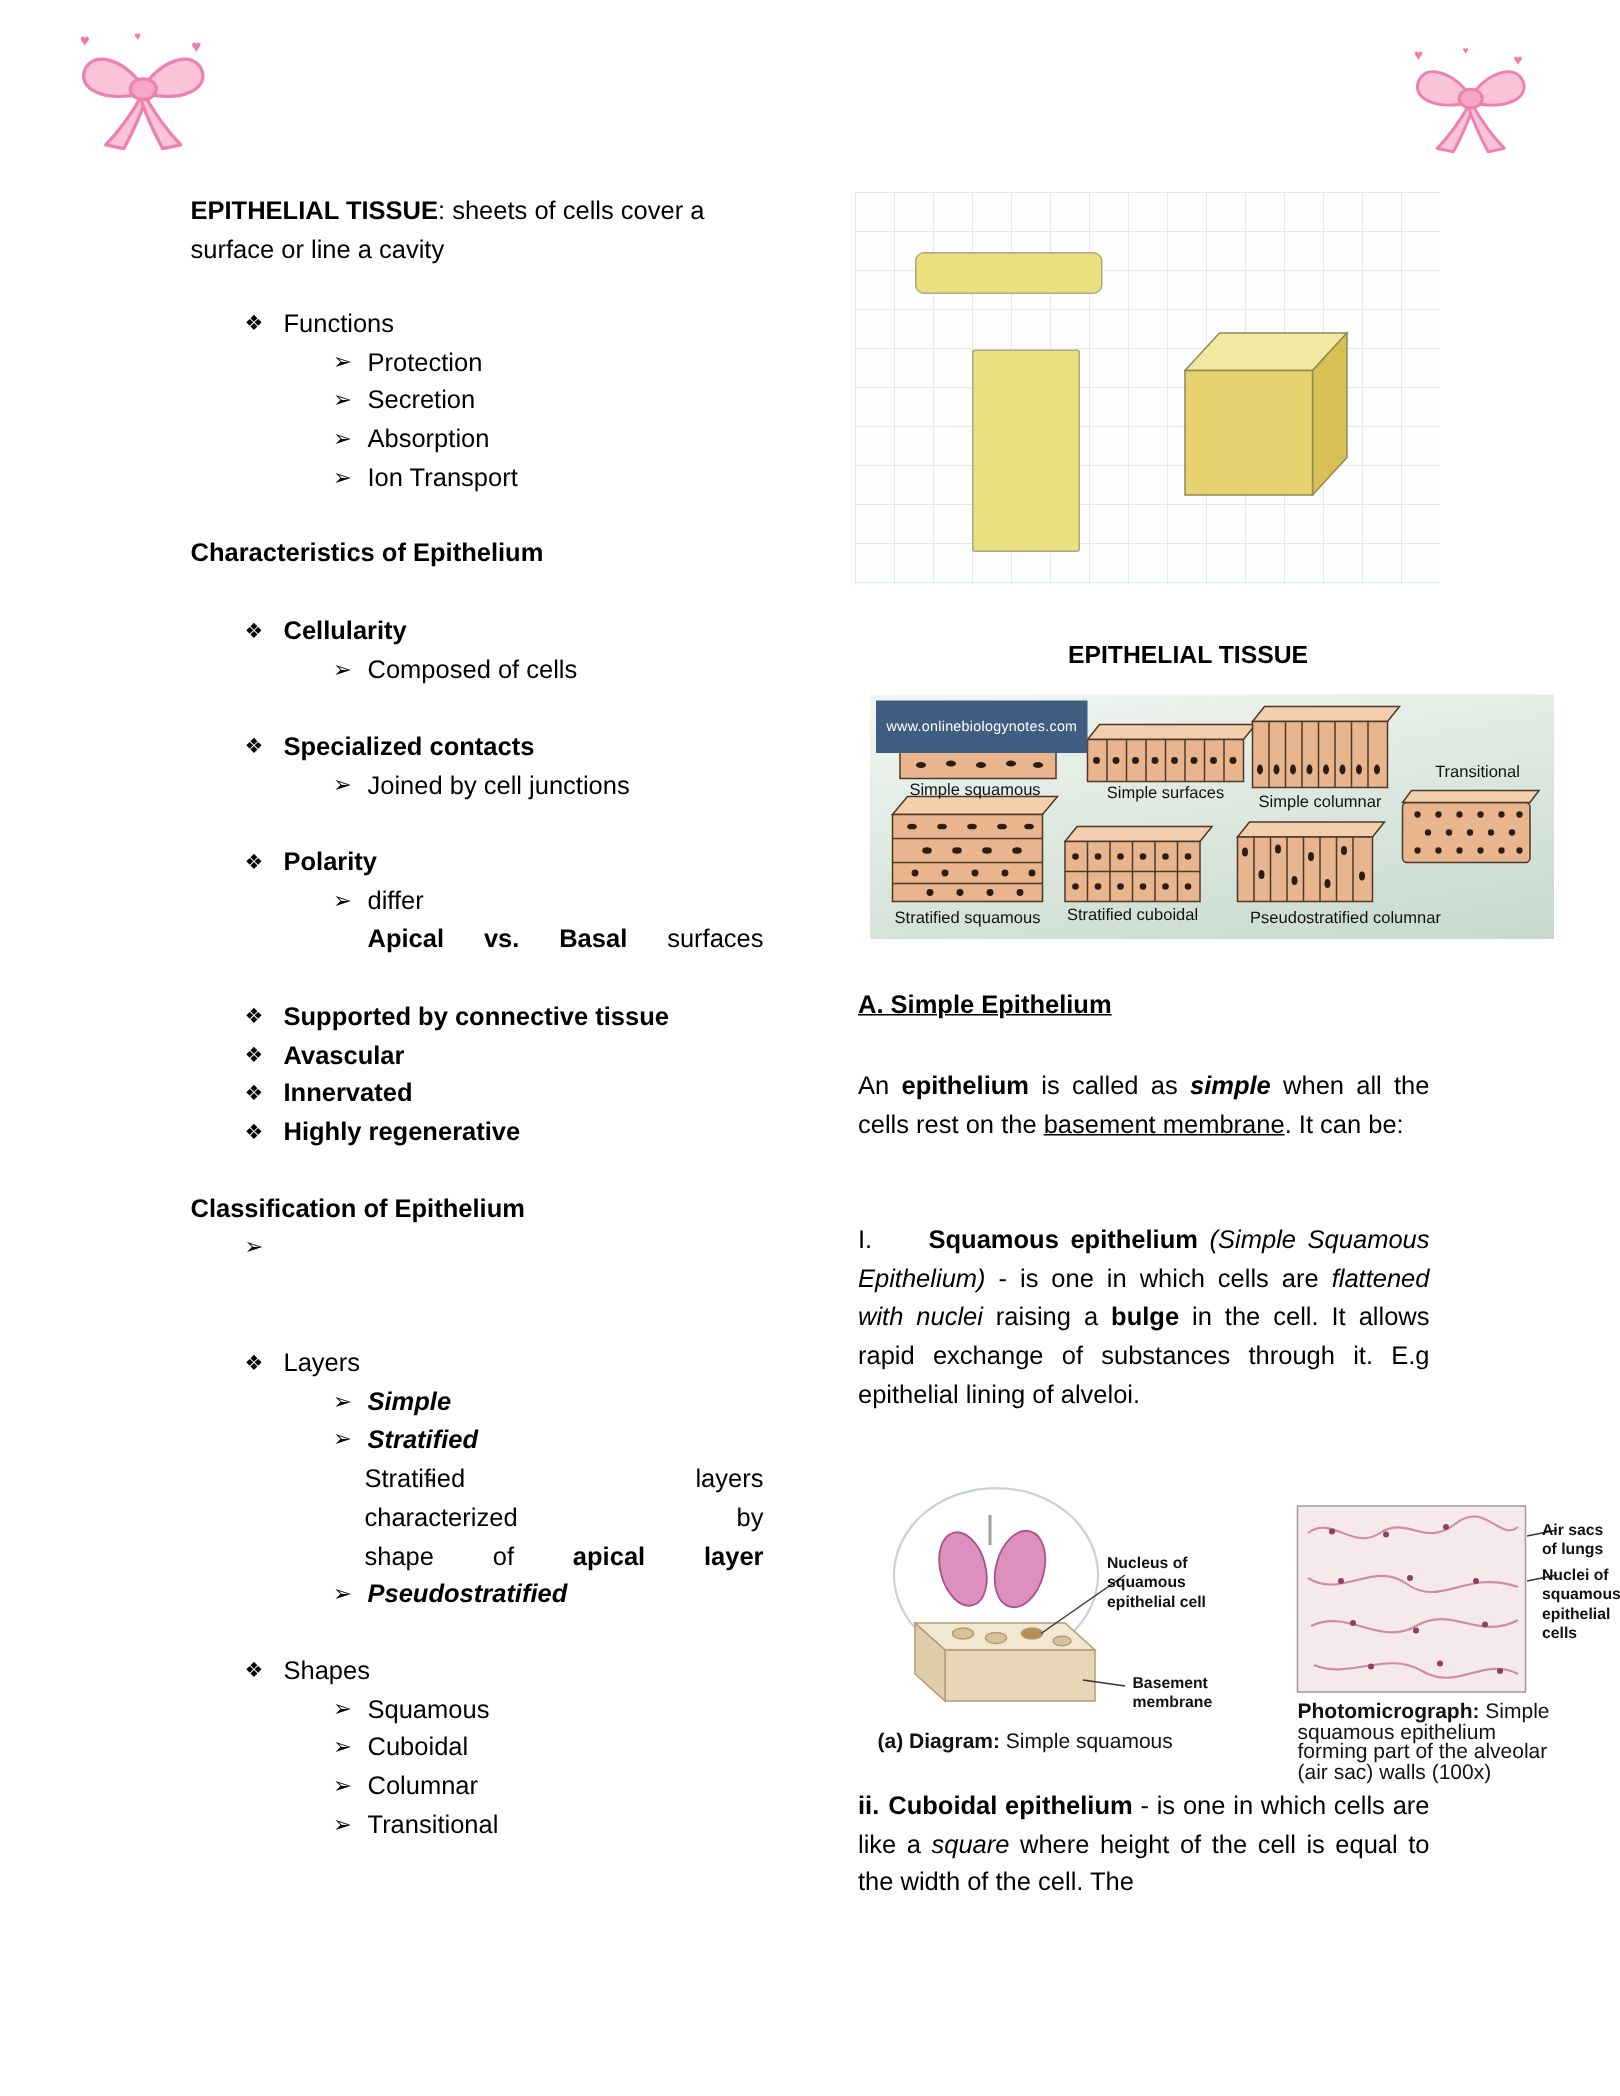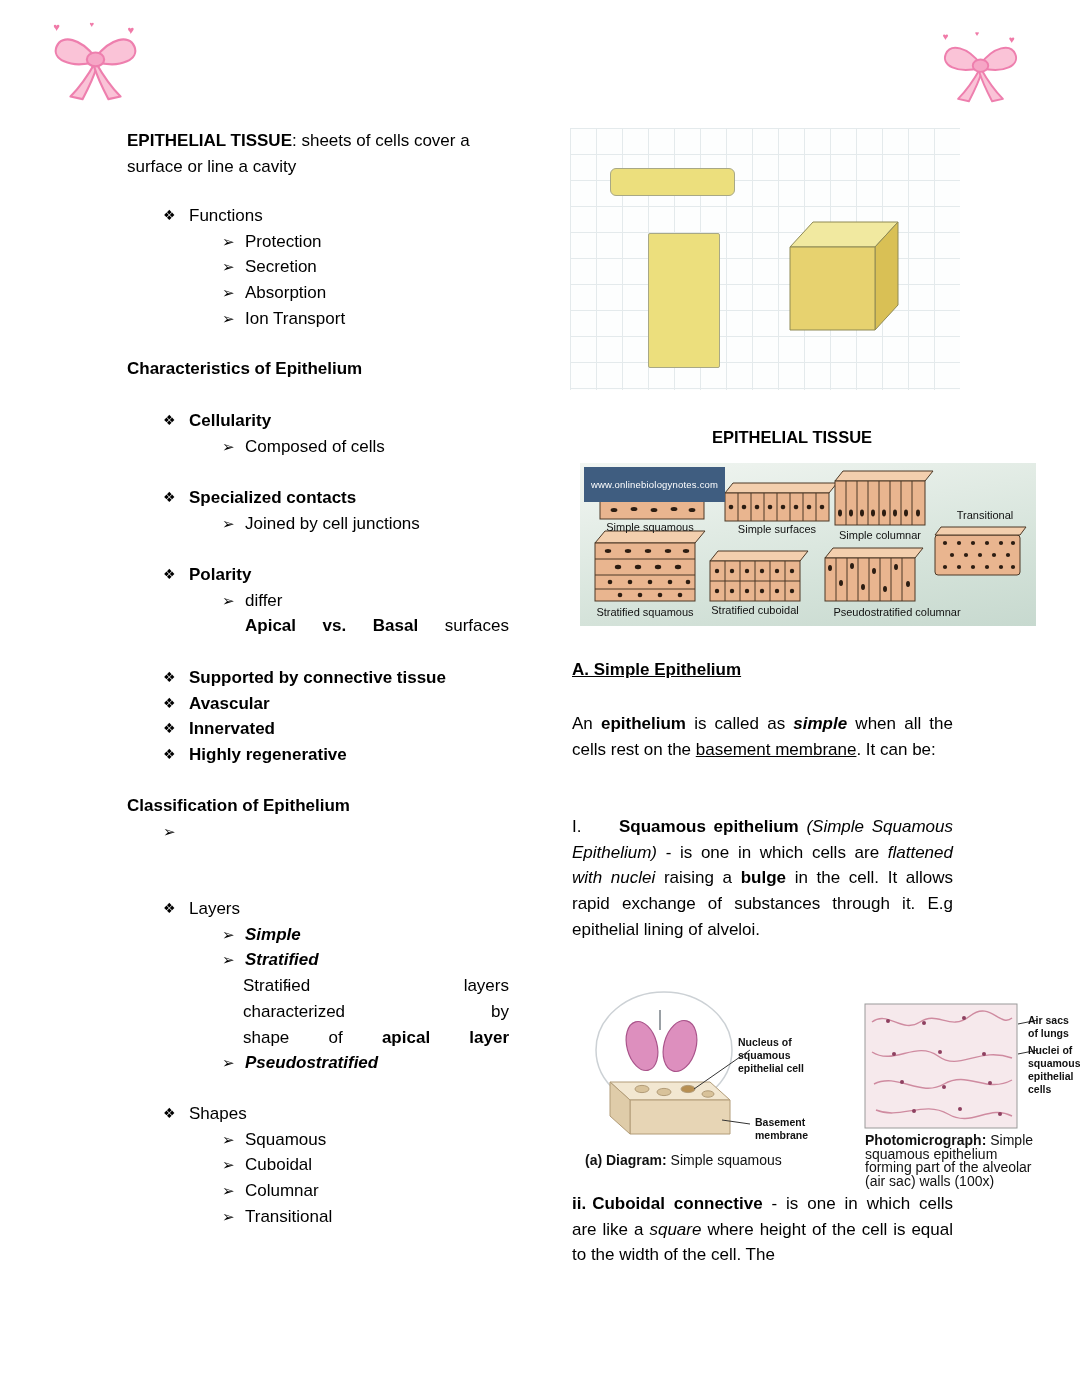--- a/index.html
+++ b/index.html
@@ -484,16 +484,16 @@
       <span class="b">(a) Diagram:</span><span> Simple squamous</span>
     </div>
     <div class="d-lbl" style="left:456px;top:26px;width:52px">Air sacs of lungs</div>
     <div class="d-lbl" style="left:456px;top:56px;width:52px">Nuclei of squamous epithelial cells</div>
     <div class="cap" style="left:293px;top:146px;width:182px">
       <span class="b">Photomicrograph:</span><span> Simple squamous epithelium forming part of the alveolar (air sac) walls (100x)</span>
     </div>
   </div>
 
   <div class="rblk" style="top:1191px">
-    <span class="numii">ii.</span><span class="b">Cuboidal connective</span><span> - is one in which cells are like a </span><span class="i">square</span><span> where height of the cell is equal to the width of the cell. The</span>
+    <span class="numii">ii.</span><span class="b">Cuboidal epithelium</span><span> - is one in which cells are like a </span><span class="i">square</span><span> where height of the cell is equal to the width of the cell. The</span>
   </div>
 
 </div>
 
 </body></html>

